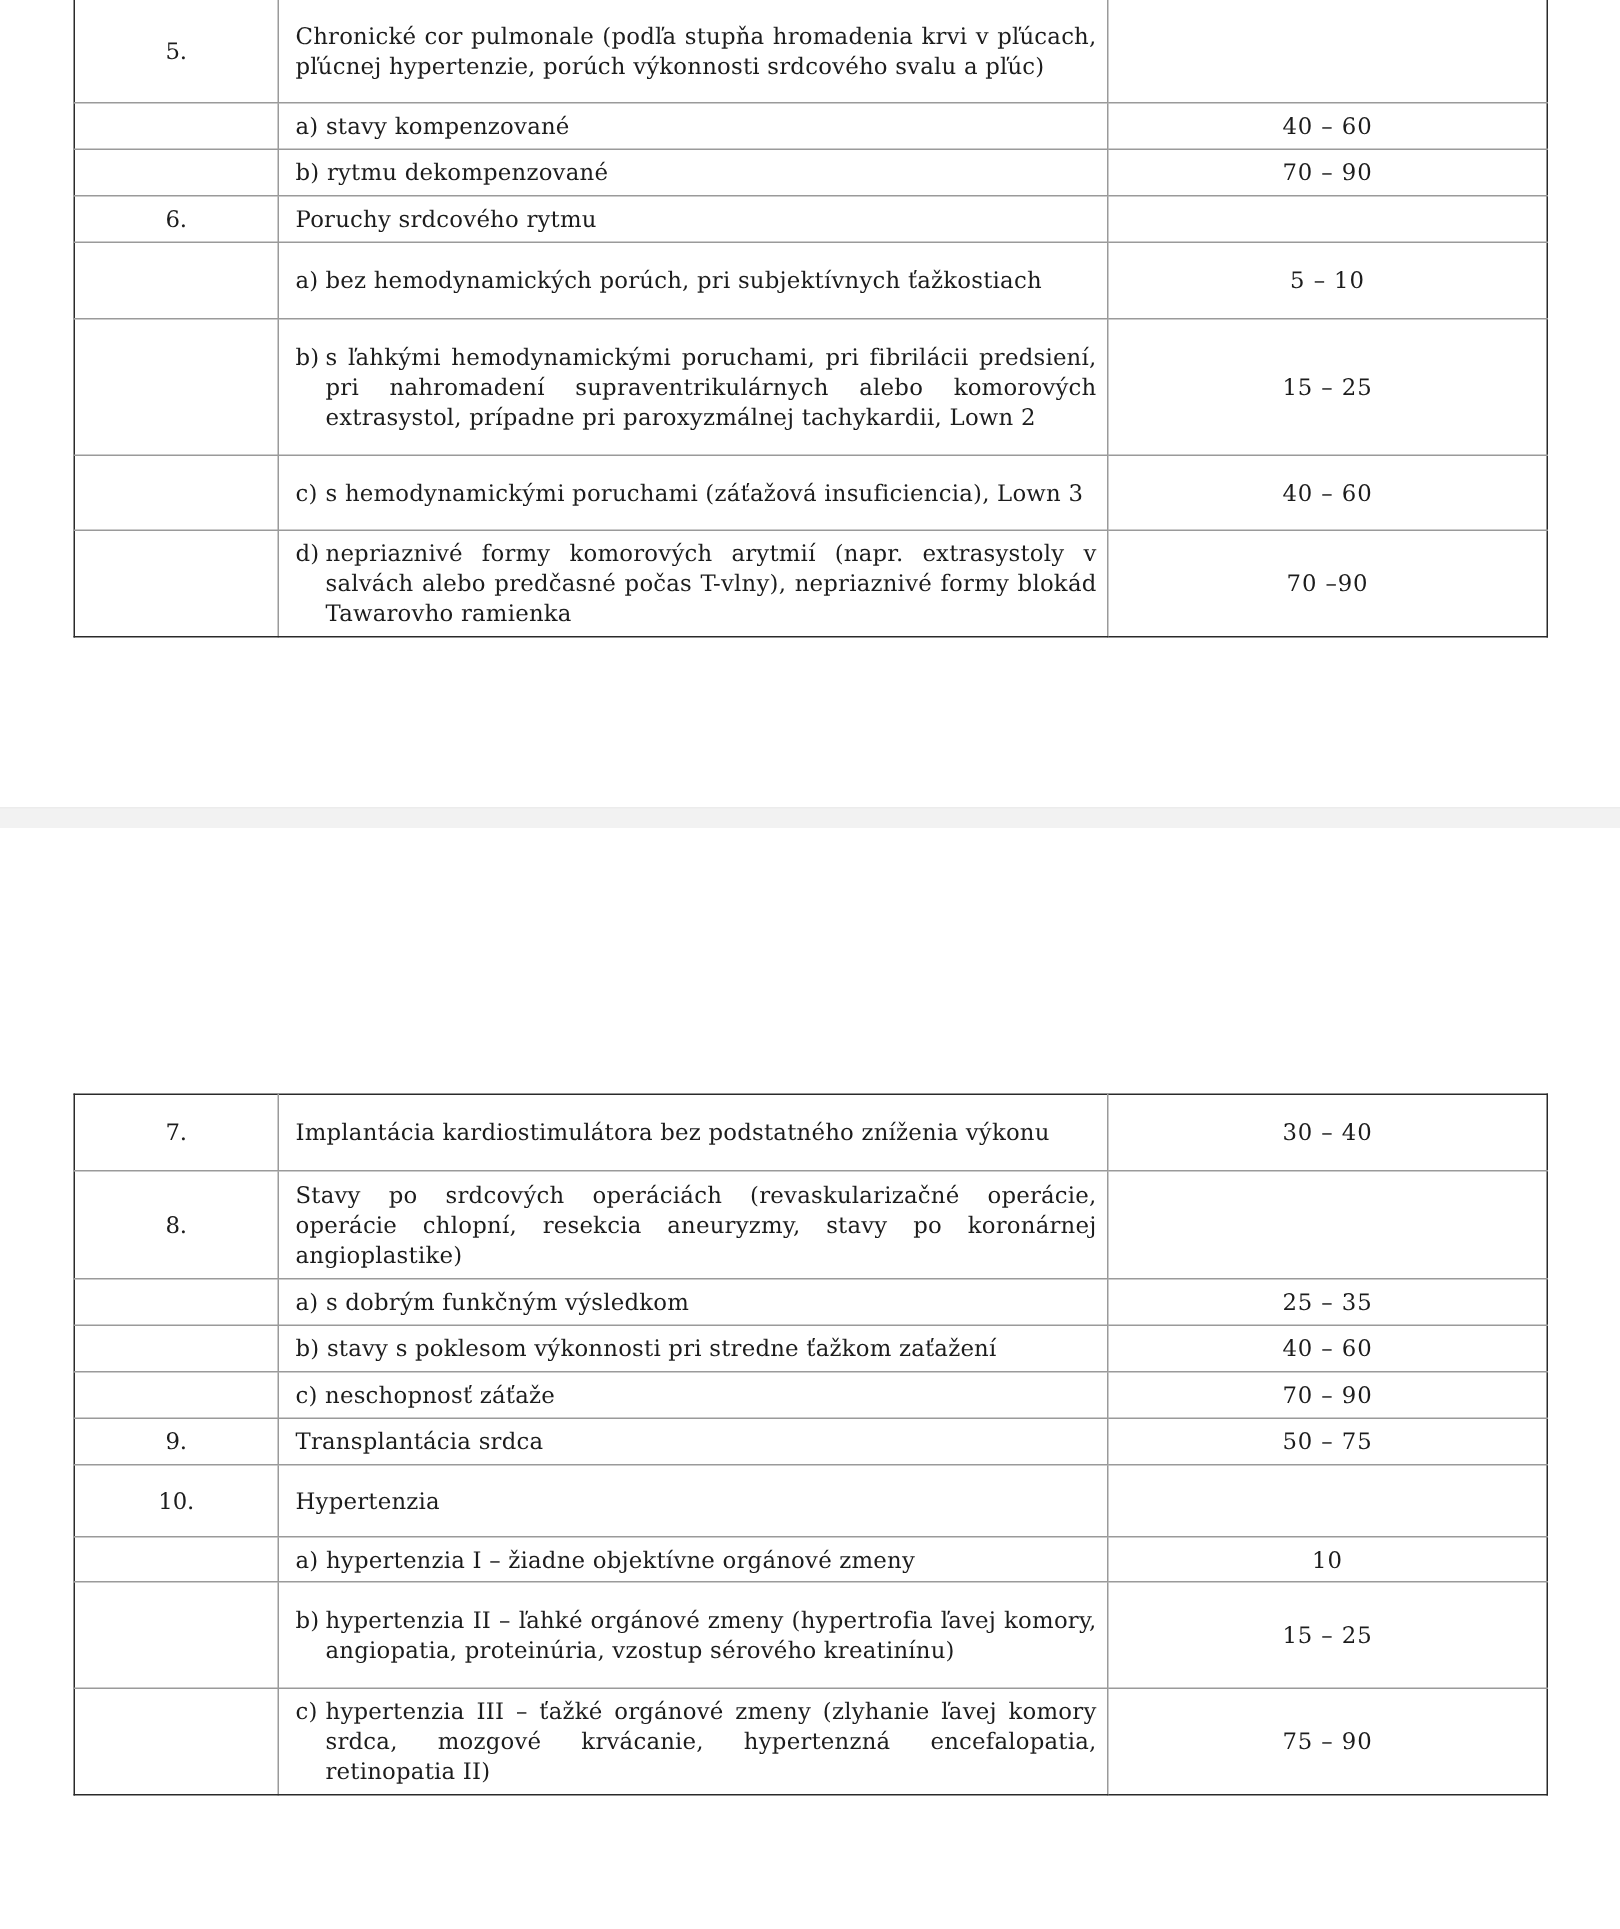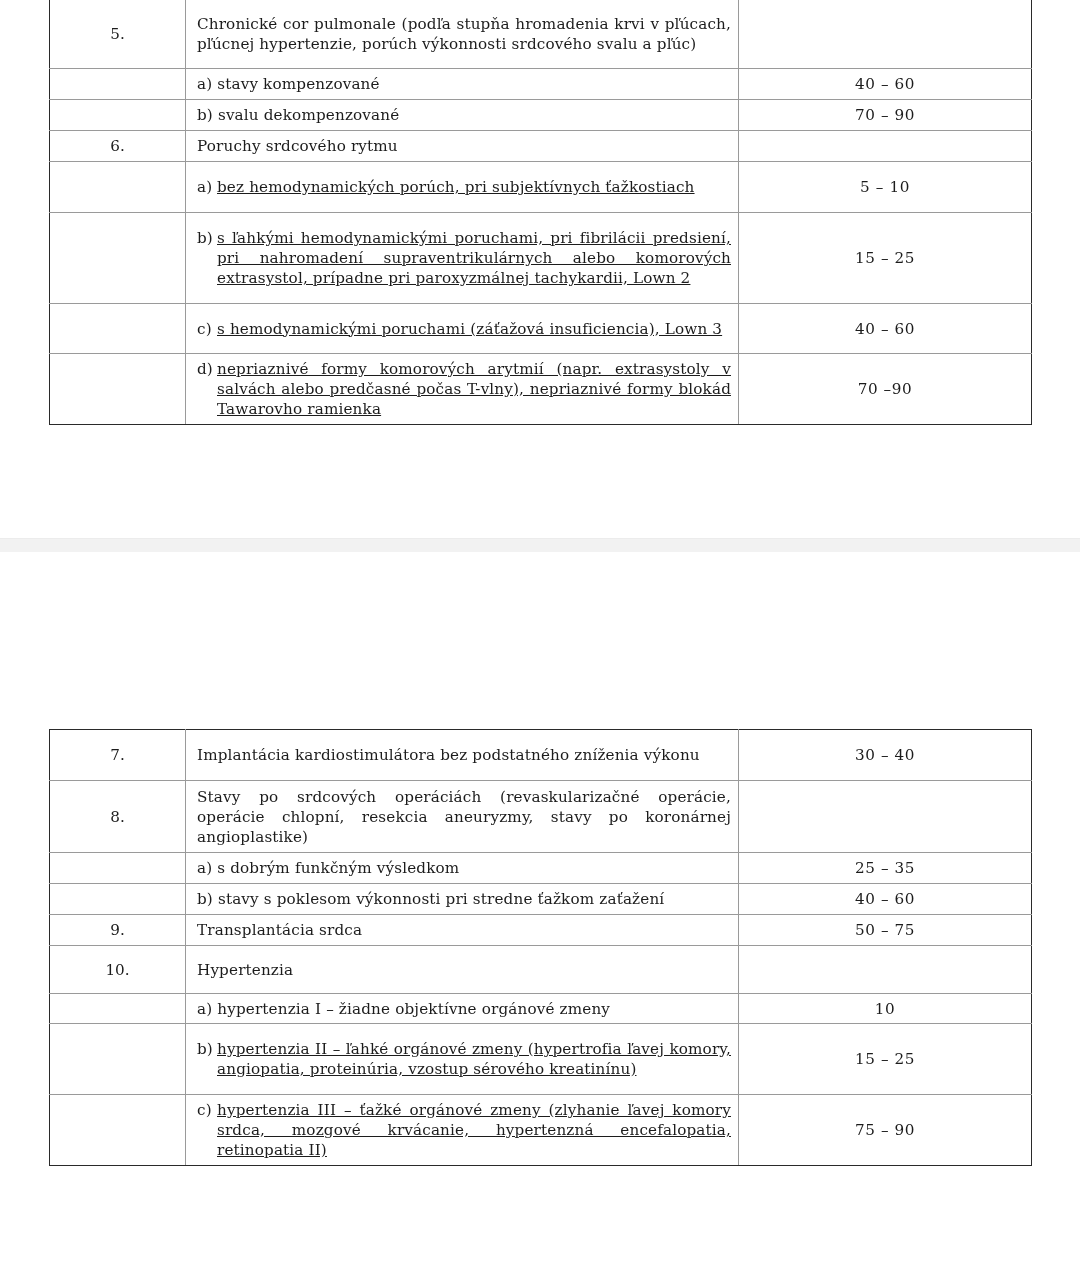--- a/index.html
+++ b/index.html
@@ -18,21 +18,21 @@
   table.tbl tr:last-child td { border-bottom:1.5px solid #2a2a2a; }
   table.tbl td:first-child { border-left:1.5px solid #2a2a2a; }
   table.tbl td:last-child { border-right:1.5px solid #2a2a2a;border-radius:11px; }
   .t2 tr:first-child td { border-top:1.5px solid #2a2a2a; }
   col.c1 { width:136px; } col.c2 { width:553px; } col.c3 { width:293px; }
   td.num { text-align:center; }
   td.desc { padding:0 7px 0 11px !important; text-align:justify; text-align-last:left; letter-spacing:0.15px; }
   td.val { text-align:center; letter-spacing:0.6px; }
   .item { display:flex; }
   .item .lbl { flex:0 0 auto; width:20px; }
-  .item .txt { flex:1 1 auto; text-align:justify; text-align-last:left;text-decoration:underline; }
+  .item .txt { flex:1 1 auto; text-align:justify; text-align-last:left; }
 </style>
 </head>
 <body>
 
 <div class="page page1">
   <table class="tbl t1">
     <colgroup>
         <col class="c1">
         <col class="c2">
         <col class="c3">
@@ -43,21 +43,21 @@
         <td class="desc">Chronické cor pulmonale (podľa stupňa hromadenia krvi v pľúcach, pľúcnej hypertenzie, porúch výkonnosti srdcového svalu a pľúc)</td>
         <td class="val"></td>
       </tr>
       <tr style="height:31px">
         <td class="num"></td>
         <td class="desc"><span>a)</span> <span>stavy kompenzované</span></td>
         <td class="val">40 – 60</td>
       </tr>
       <tr style="height:31px">
         <td class="num"></td>
-        <td class="desc"><span>b)</span> <span>svalu dekompenzované</span></td>
+        <td class="desc"><span>b)</span> <span>rytmu dekompenzované</span></td>
         <td class="val">70 – 90</td>
       </tr>
       <tr style="height:31px">
         <td class="num">6.</td>
         <td class="desc">Poruchy srdcového rytmu</td>
         <td class="val"></td>
       </tr>
       <tr style="height:51px">
         <td class="num"></td>
         <td class="desc">
@@ -126,20 +126,25 @@
         <td class="num"></td>
         <td class="desc"><span>a)</span> <span>s dobrým funkčným výsledkom</span></td>
         <td class="val">25 – 35</td>
       </tr>
       <tr style="height:31px">
         <td class="num"></td>
         <td class="desc"><span>b)</span> <span>stavy s poklesom výkonnosti pri stredne ťažkom zaťažení</span></td>
         <td class="val">40 – 60</td>
       </tr>
       <tr style="height:31px">
+        <td class="num"></td>
+        <td class="desc"><span>c)</span> <span>neschopnosť záťaže</span></td>
+        <td class="val">70 – 90</td>
+      </tr>
+      <tr style="height:31px">
         <td class="num">9.</td>
         <td class="desc">Transplantácia srdca</td>
         <td class="val">50 – 75</td>
       </tr>
       <tr style="height:48px">
         <td class="num">10.</td>
         <td class="desc">Hypertenzia</td>
         <td class="val"></td>
       </tr>
       <tr style="height:30px">

